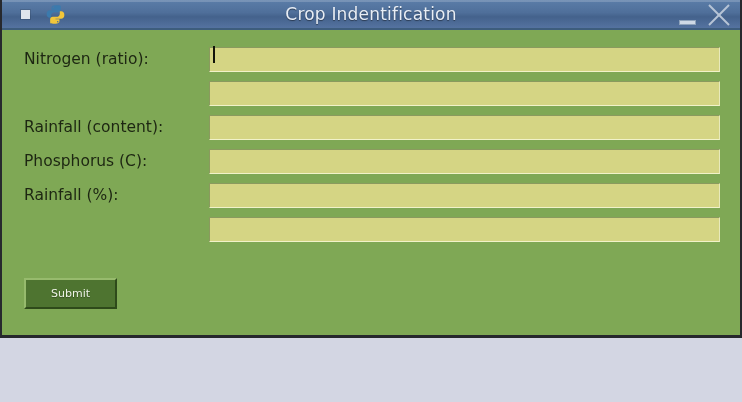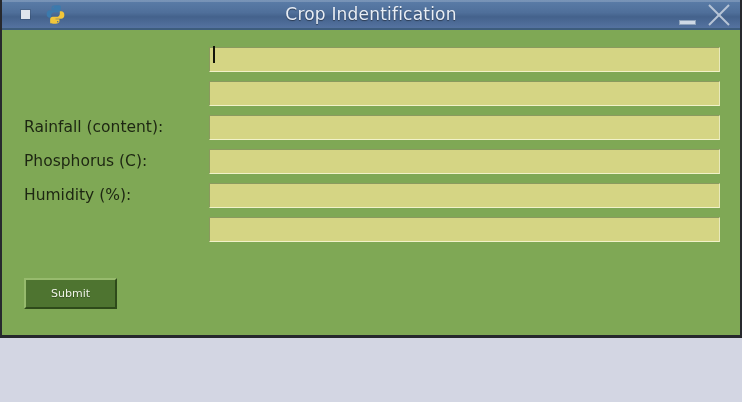--- a/index.html
+++ b/index.html
@@ -228,40 +228,41 @@
             <line x1="3" y1="3" x2="23" y2="23" stroke="#b7c4d6" stroke-width="2"></line>
             <line x1="23" y1="3" x2="3" y2="23" stroke="#b7c4d6" stroke-width="2"></line>
           </svg>
         </div>
       </div>
     </div>
 
     <div id="form-body">
 
       <div class="form-row">
+        <label class="field-label">Nitrogen (ratio):</label>
         <input class="field-input focused" type="text" placeholder="" style="">
         <div class="caret"></div>
       </div>
 
       <div class="form-row">
         <input class="field-input" type="text" placeholder="" style="">
       </div>
 
       <div class="form-row">
         <label class="field-label">Rainfall (content):</label>
         <input class="field-input" type="text" placeholder="" style="">
       </div>
 
       <div class="form-row">
         <label class="field-label">Phosphorus (C):</label>
         <input class="field-input" type="text" placeholder="" style="">
       </div>
 
       <div class="form-row">
-        <label class="field-label">Humidity (%):</label>
+        <label class="field-label">Rainfall (%):</label>
         <input class="field-input" type="text" placeholder="" style="">
       </div>
 
 
       <div class="form-row">
         <input class="field-input" type="text" placeholder="" style="">
       </div>
 
       <div id="button-row">
         <button class="btn submit">Submit</button>

